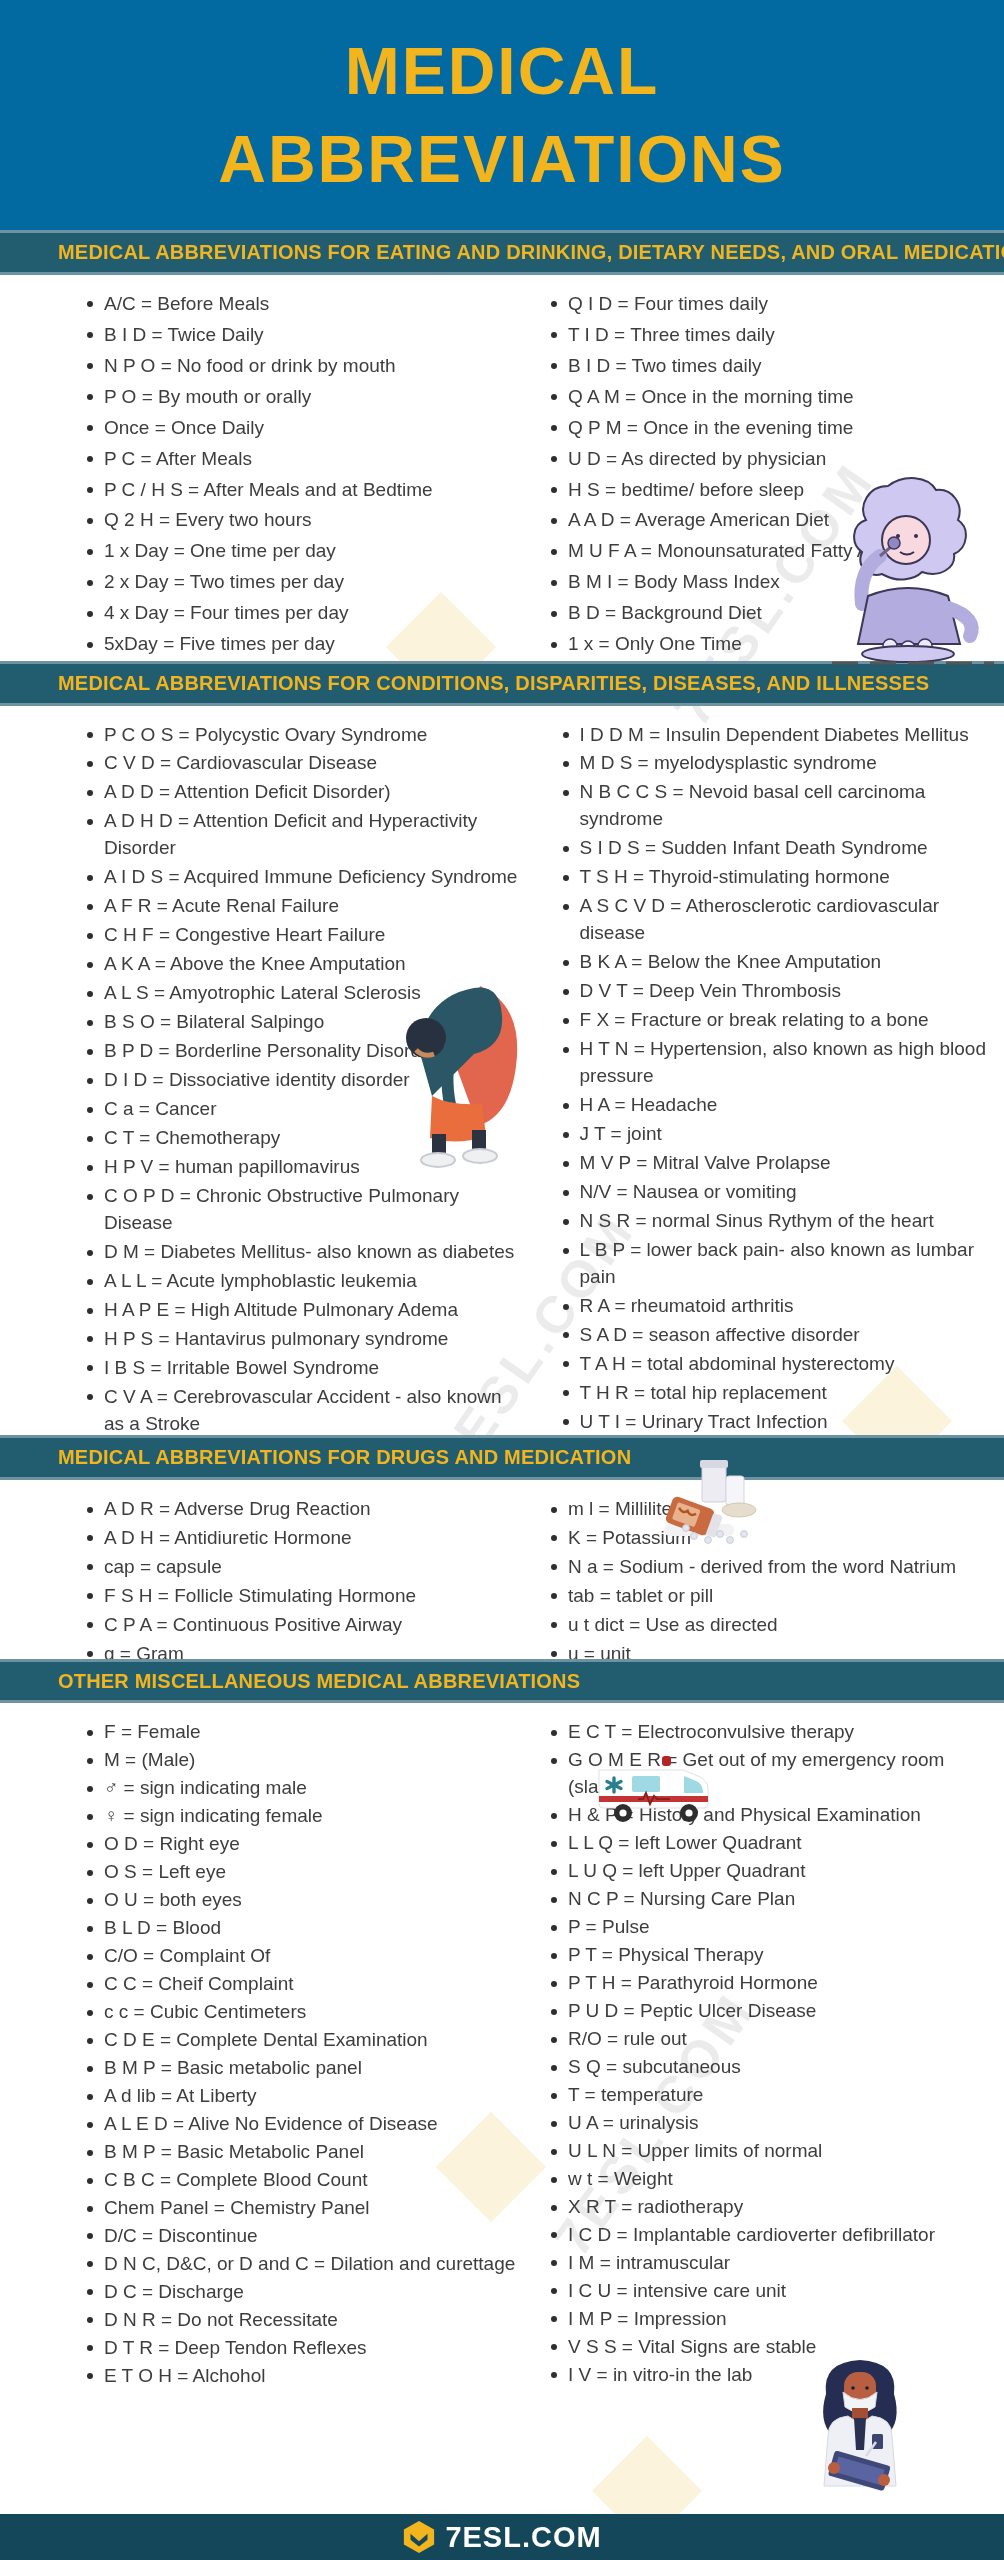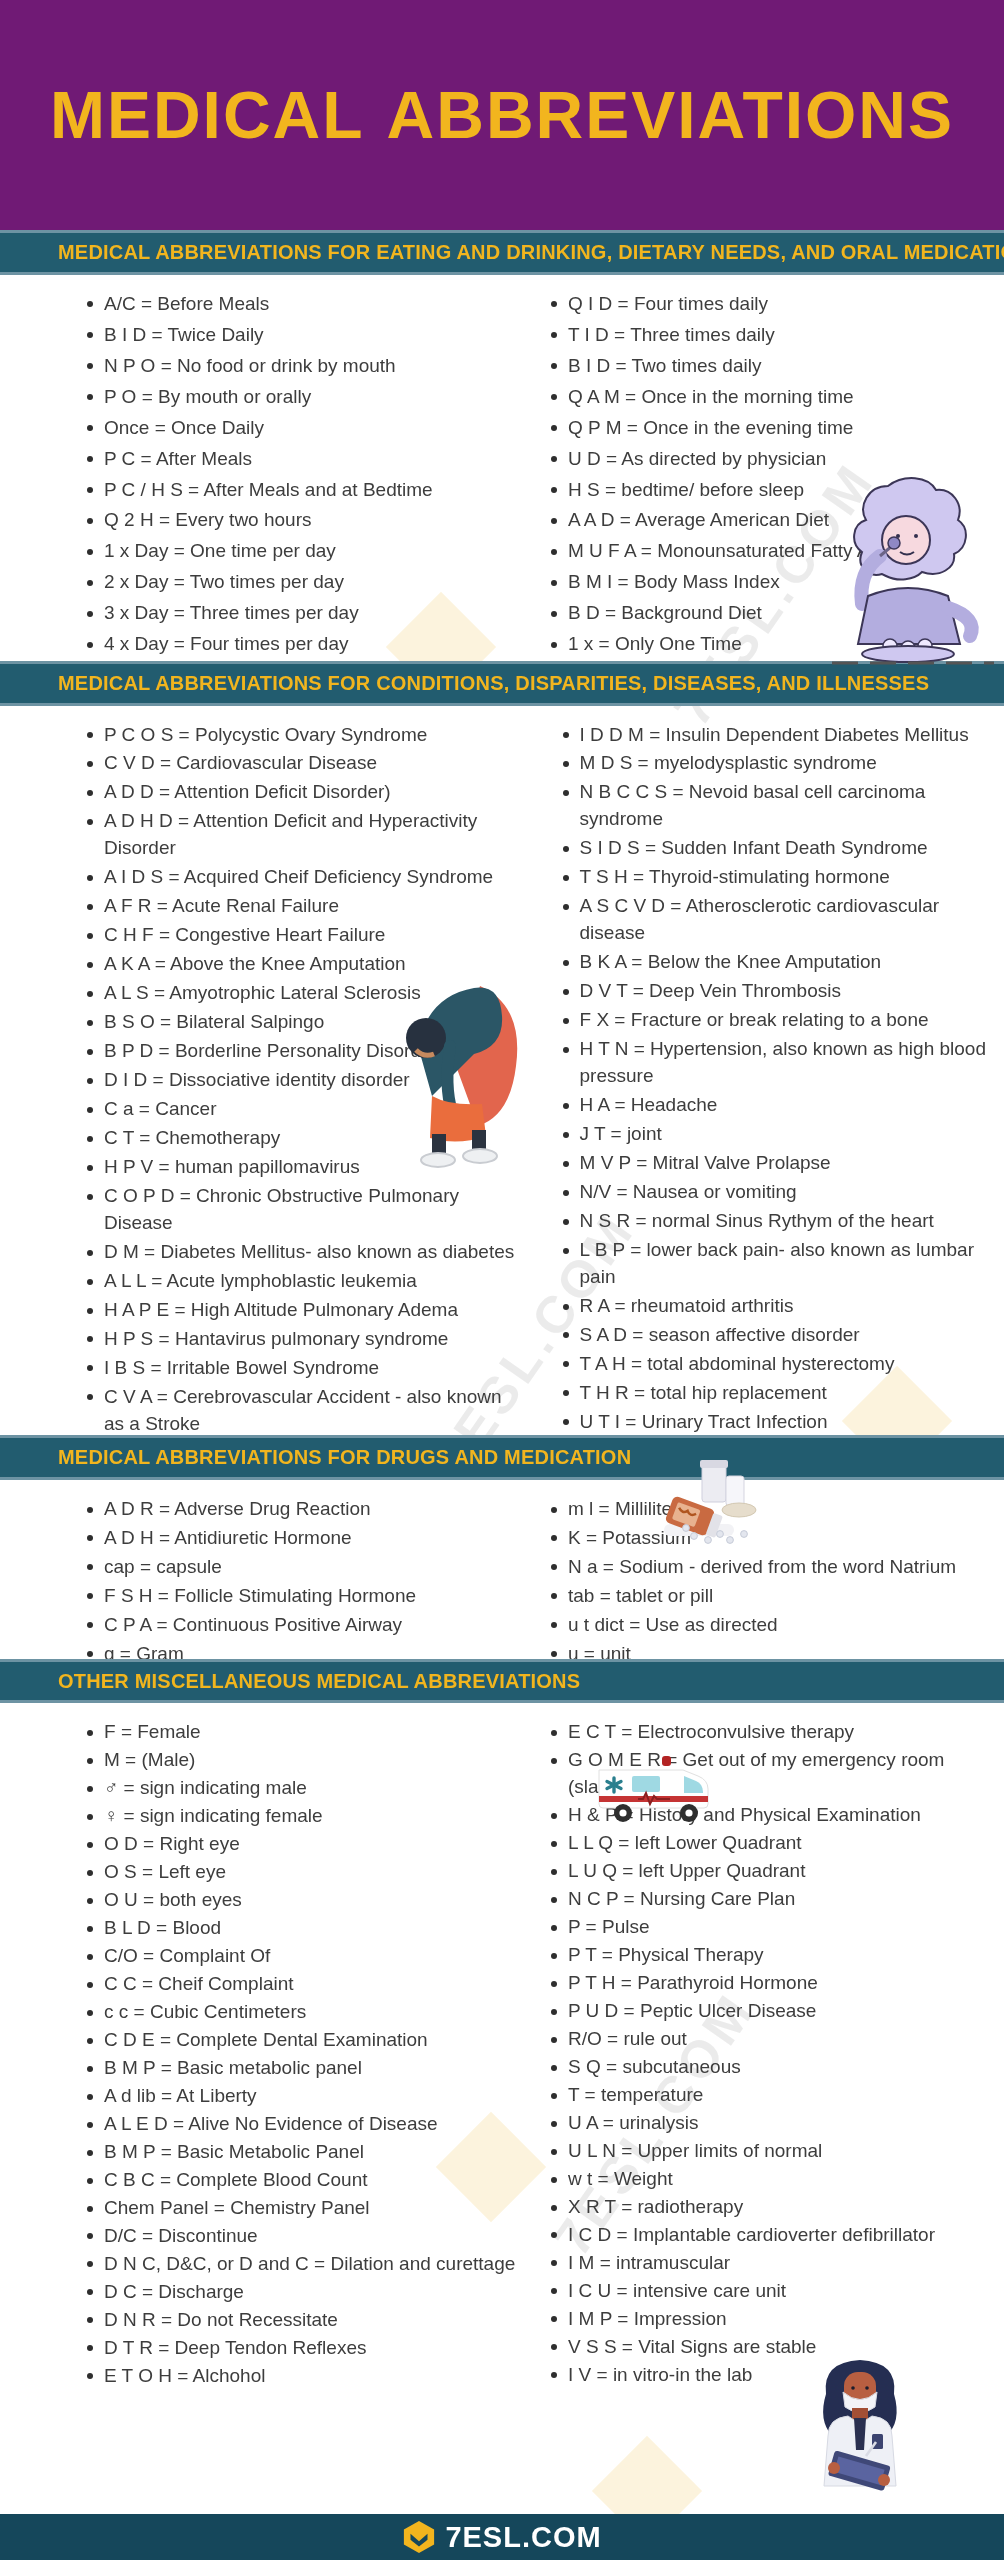--- a/index.html
+++ b/index.html
@@ -8,21 +8,21 @@
 
   
   .layer-watermarks{position:absolute;inset:0;z-index:0;pointer-events:none;}
   .content{position:relative;z-index:1;display:flex;flex-direction:column;height:100%;}
   .layer-illustrations{position:absolute;inset:0;z-index:2;pointer-events:none;}
 
   .wm-text{position:absolute;font-weight:bold;font-size:52px;letter-spacing:5px;color:#dcdcdc;opacity:.55;transform:rotate(-55deg);transform-origin:left top;white-space:nowrap;}
   .wm-cap{position:absolute;width:78px;height:78px;background:#fbeccb;opacity:.65;transform:rotate(45deg);}
 
   
-  .header{height:240px;background:#701a75;display:flex;flex-direction:row;align-items:center;justify-content:center;gap:22px;}
+  .header{height:240px;background:#0369a1;display:flex;flex-direction:column;align-items:center;justify-content:center;gap:22px;}
   .title-line{color:#f2b51e;font-size:66px;font-weight:bold;letter-spacing:2px;line-height:1;}
 
   
   .band{height:46px;background:#225c6f;border-top:3px solid #6d93a3;border-bottom:3px solid #6d93a3;box-sizing:border-box;display:flex;align-items:center;padding-left:58px;}
   .band-heading{color:#f2b51e;font-weight:bold;font-size:20px;letter-spacing:.2px;white-space:nowrap;}
 
   
   .section-body{display:flex;box-sizing:border-box;padding-top:16px;overflow:hidden;}
   .col{list-style:none;margin:0;padding:0;}
   .col-left{width:452px;margin-left:78px;}
@@ -72,21 +72,20 @@
           <li>A/C = Before Meals</li>
           <li>B I D = Twice Daily</li>
           <li>N P O = No food or drink by mouth</li>
           <li>P O = By mouth or orally</li>
           <li>Once = Once Daily</li>
           <li>P C = After Meals</li>
           <li>P C / H S  = After Meals and at Bedtime</li>
           <li>Q 2 H =  Every two hours</li>
           <li>1 x Day = One time per day</li>
           <li>2 x Day = Two times per day</li>
-          <li>3 x Day = Three times per day</li>
           <li>4 x Day = Four times per day</li>
           <li>5xDay = Five times per day</li>
         </ul>
       <ul class="col col-right">
           <li>Q I D = Four times daily</li>
           <li>T I D = Three times daily</li>
           <li>B I D = Two times daily</li>
           <li>Q A M = Once in the morning time</li>
           <li>Q P M = Once in the evening time</li>
           <li>U D = As directed by physician</li>
@@ -101,21 +100,21 @@
 
     <div class="band">
       <div class="band-heading">MEDICAL ABBREVIATIONS FOR CONDITIONS, DISPARITIES, DISEASES, AND ILLNESSES</div>
     </div>
     <div class="section-body" id="body2">
       <ul class="col col-left">
           <li>P C O S = Polycystic Ovary Syndrome</li>
           <li>C V D = Cardiovascular Disease</li>
           <li>A D D = Attention Deficit Disorder)</li>
           <li>A D H D = Attention Deficit and Hyperactivity Disorder</li>
-          <li>A I D S = Acquired Cheif Deficiency Syndrome</li>
+          <li>A I D S = Acquired Immune Deficiency Syndrome</li>
           <li>A F R = Acute Renal Failure</li>
           <li>C H F = Congestive Heart Failure</li>
           <li>A K A = Above the Knee Amputation</li>
           <li>A L S = Amyotrophic Lateral Sclerosis</li>
           <li>B S O = Bilateral Salpingo</li>
           <li>B P D = Borderline Personality Disorder</li>
           <li>D I D = Dissociative identity disorder</li>
           <li>C a = Cancer</li>
           <li>C T = Chemotherapy</li>
           <li>H P V = human papillomavirus</li>

